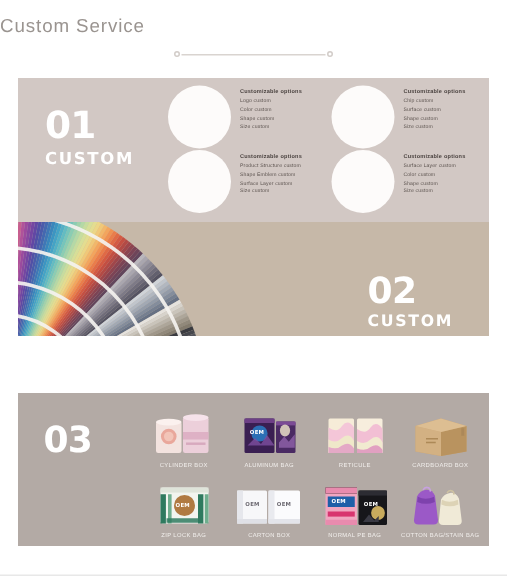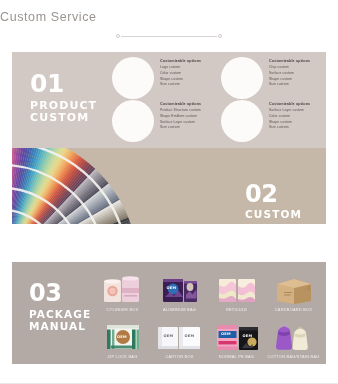--- a/index.html
+++ b/index.html
@@ -120,21 +120,20 @@
       <div class="dot l"></div>
       <div class="bar"></div>
       <div class="dot r"></div>
     </div>
   </div>
 
   <div class="section" id="sec-product">
     <div class="left">
       <div class="sec-num">01</div>
       <div class="sec-cap">
-        <div>PRODUCT</div>
         <div>CUSTOM</div>
       </div>
     </div>
 
     <div class="feat" id="f1">
       <div class="circ"></div>
       <div class="txt">
         <div class="h">Customizable options</div>
         <div class="li">Logo custom</div>
         <div class="li">Color custom</div>
@@ -279,24 +278,20 @@
       <div class="sec-num">02</div>
       <div class="sec-cap">
         <div>CUSTOM</div>
       </div>
     </div>
   </div>
 
   <div class="section" id="sec-pack">
     <div class="left">
       <div class="sec-num">03</div>
-      <div class="sec-cap">
-        <div>PACKAGE</div>
-        <div>MANUAL</div>
-      </div>
     </div>
 
     <div class="pack-grid">
 
       <div class="pack-item">
         <div class="pack-thumb">
           <svg width="50" height="30" viewBox="0 0 50 30">
             <rect x="6" y="6" width="17" height="21" rx="1.5" fill="#f3e3df"></rect>
             <ellipse cx="14.5" cy="6.4" rx="8.5" ry="2.2" fill="#fbf1ee"></ellipse>
             <circle cx="14.5" cy="16" r="5.2" fill="#e9a79b"></circle>

